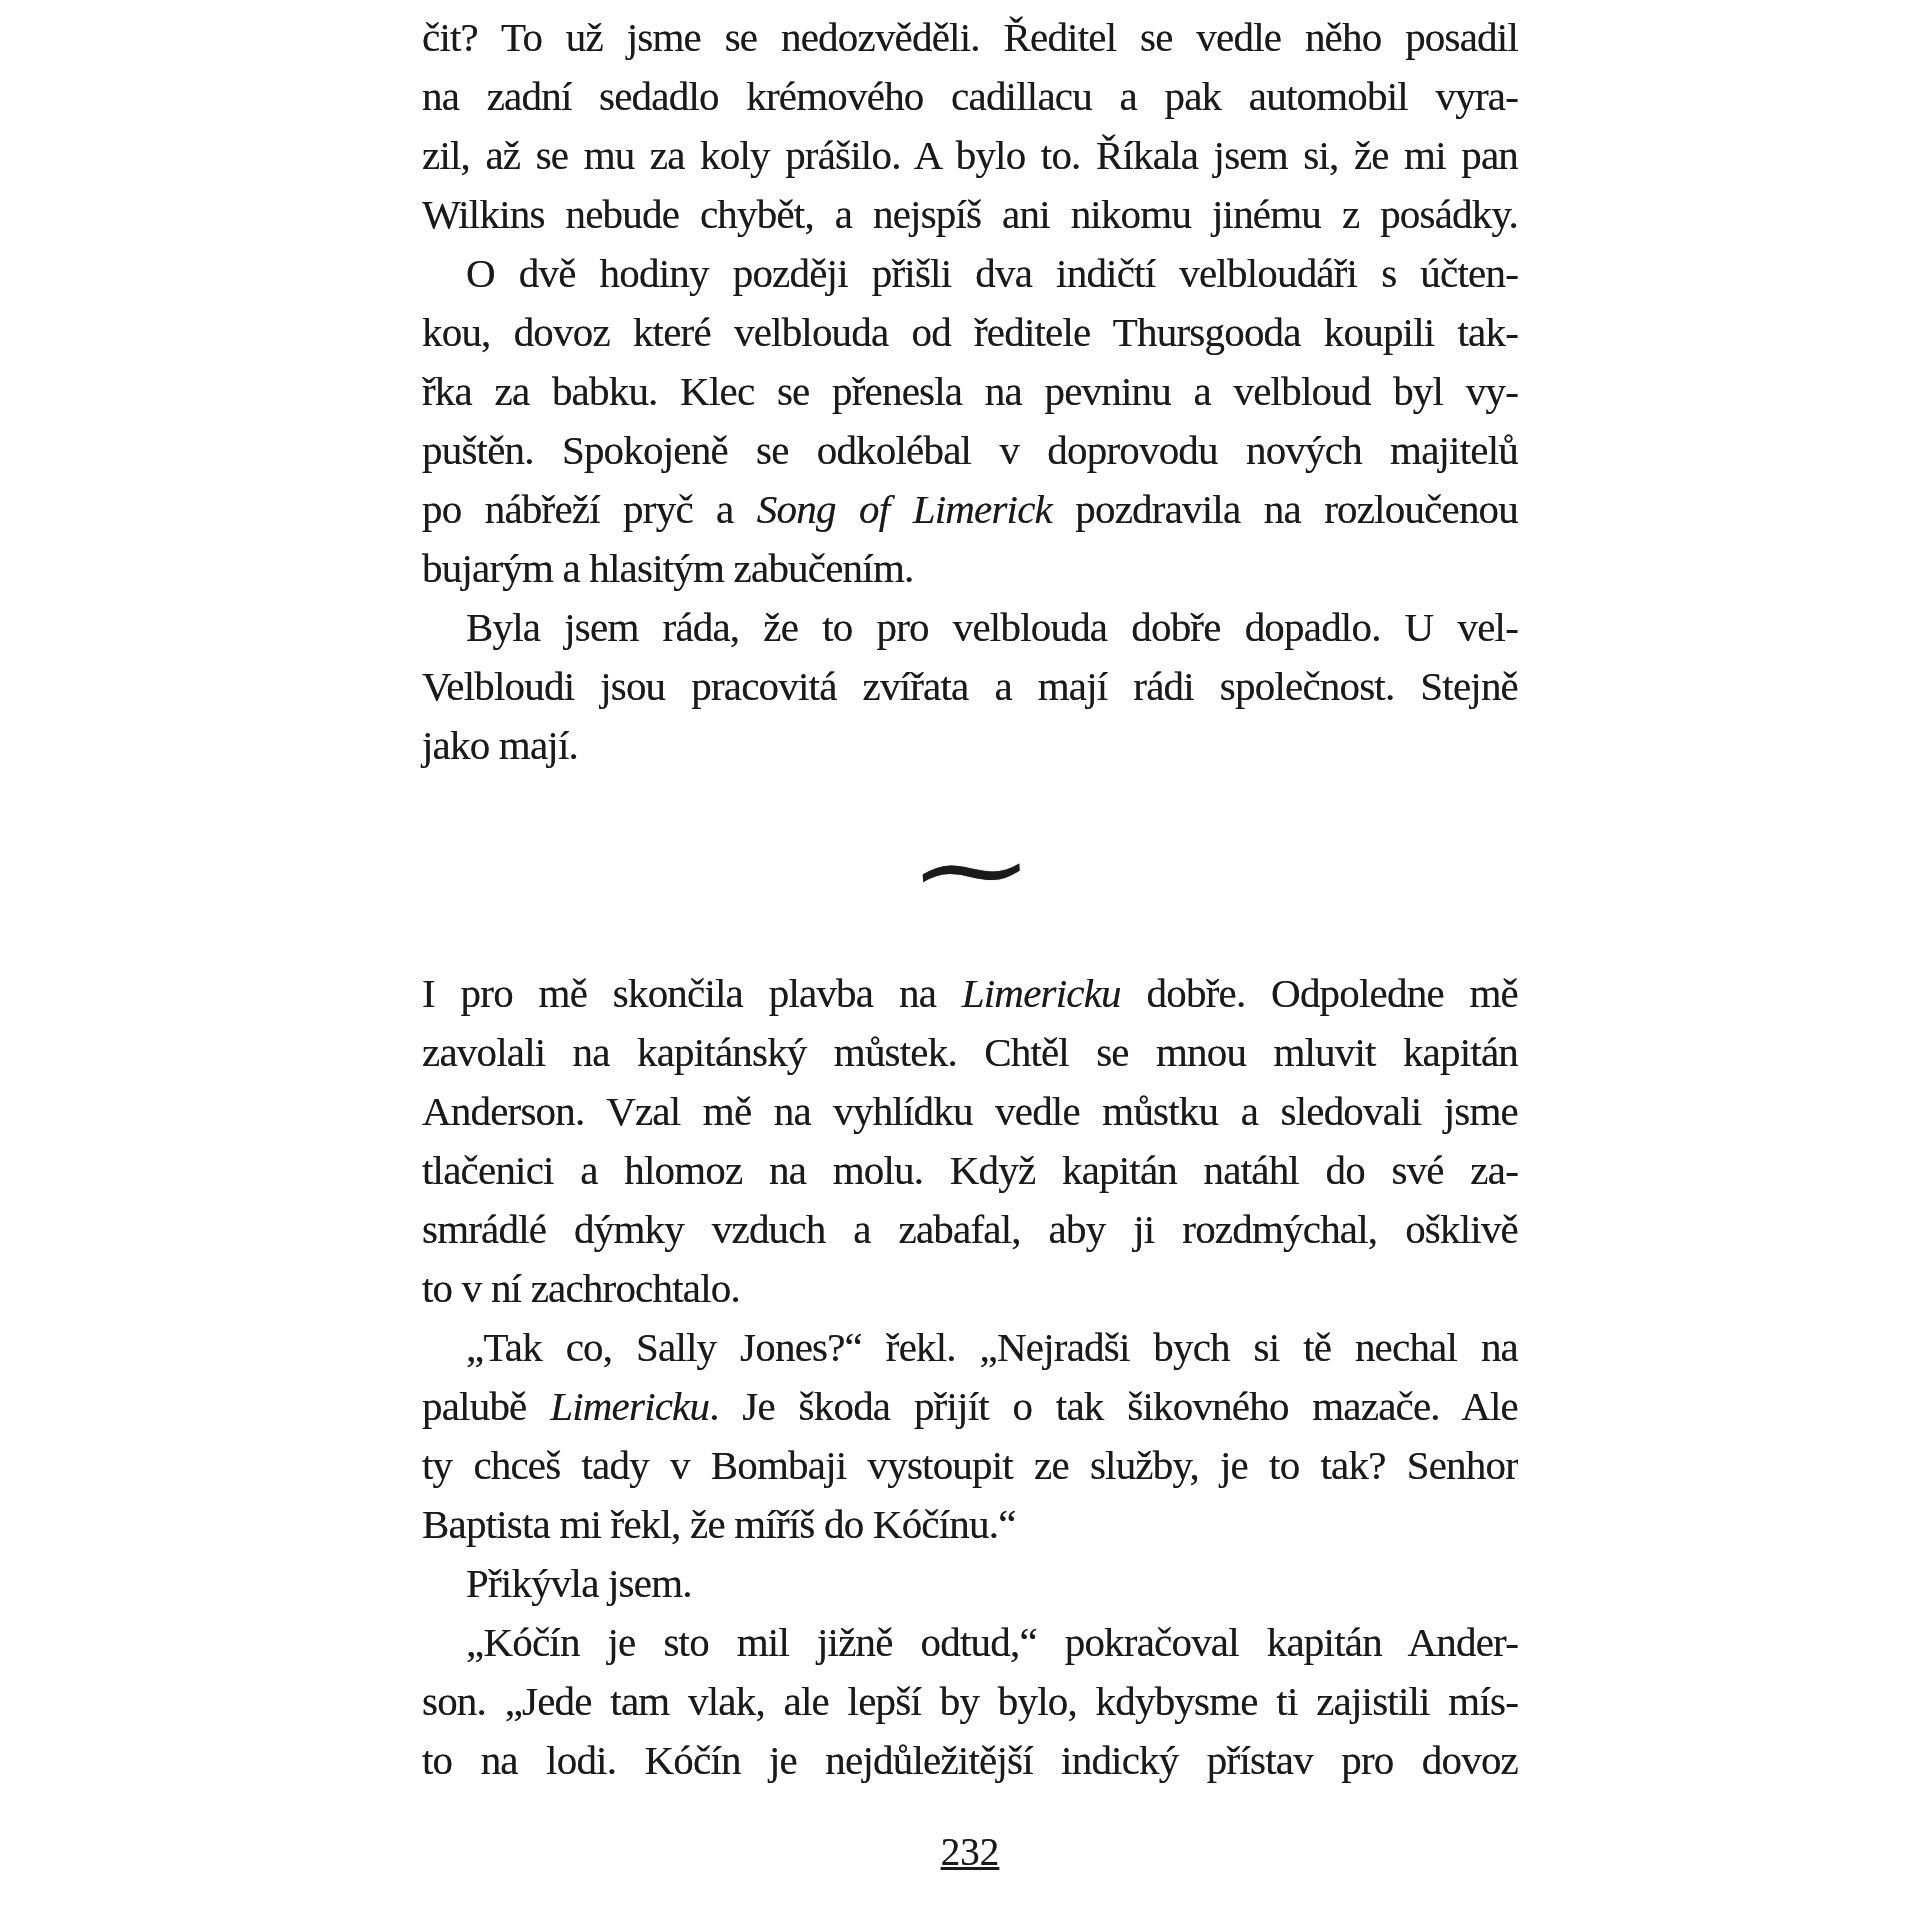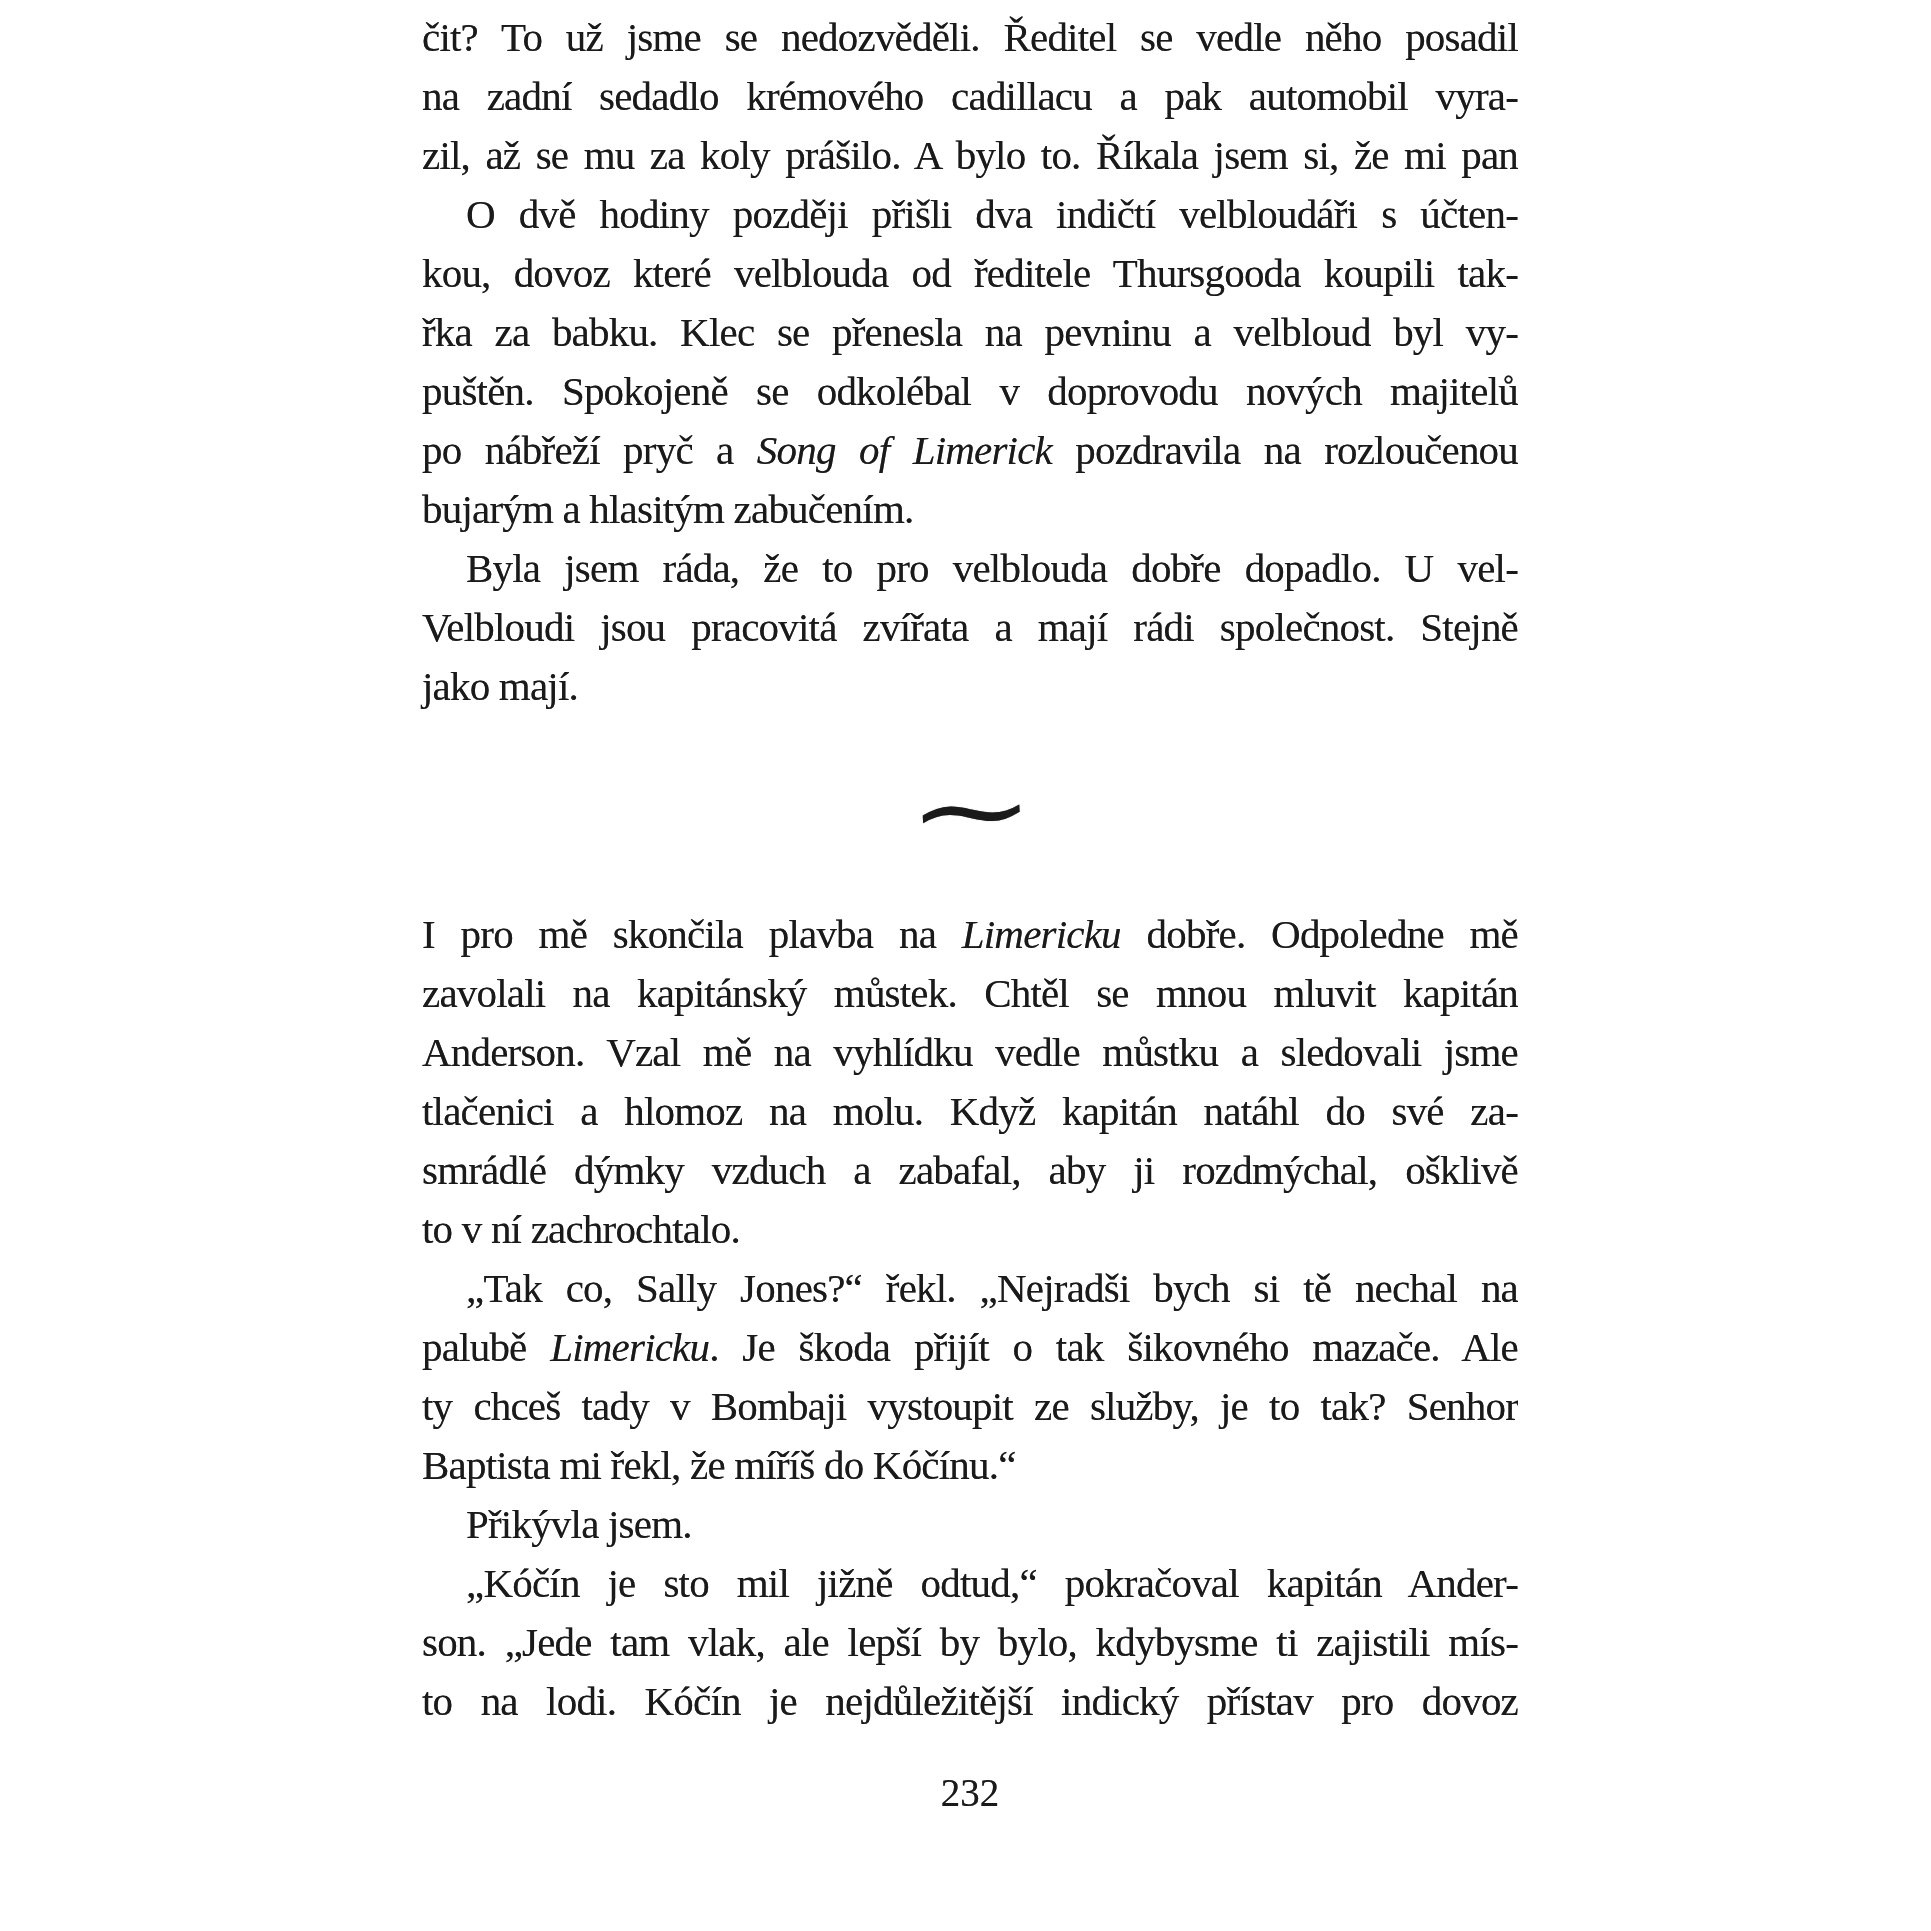--- a/index.html
+++ b/index.html
@@ -49,31 +49,33 @@
     transform: scaleX(1.55) scaleY(1.02) rotate(-2deg);
     color: #1a1a1a;
     text-shadow: 0 0 0.6px rgba(20,20,20,0.7);
   }
   .folio {
     margin-top: 39px;
     text-align: center;
     font-size: 39px;
     line-height: 46px;
     letter-spacing: 0;
+    text-decoration: underline;
   }
 </style>
 </head>
 <body>
 
 <div class="page">
   <div class="section">
       <div class="paragraph">
         <div class="line just"><span>čit? To už jsme se nedozvěděli. Ředitel se vedle něho posadil</span></div>
         <div class="line just"><span>na zadní sedadlo krémového cadillacu a pak automobil vyra-</span></div>
         <div class="line just"><span>zil, až se mu za koly prášilo. A bylo to. Říkala jsem si, že mi pan</span></div>
+        <div class="line just"><span>Wilkins nebude chybět, a nejspíš ani nikomu jinému z posádky.</span></div>
       </div>
       <div class="paragraph">
         <div class="line just indent"><span>O dvě hodiny později přišli dva indičtí velbloudáři s účten-</span></div>
         <div class="line just"><span>kou, dovoz které velblouda od ředitele Thursgooda koupili tak-</span></div>
         <div class="line just"><span>řka za babku. Klec se přenesla na pevninu a velbloud byl vy-</span></div>
         <div class="line just"><span>puštěn. Spokojeně se odkolébal v doprovodu nových majitelů</span></div>
         <div class="line just"><span>po nábřeží pryč a </span><i>Song of Limerick</i><span> pozdravila na rozloučenou</span></div>
         <div class="line"><span>bujarým a hlasitým zabučením.</span></div>
       </div>
       <div class="paragraph">

